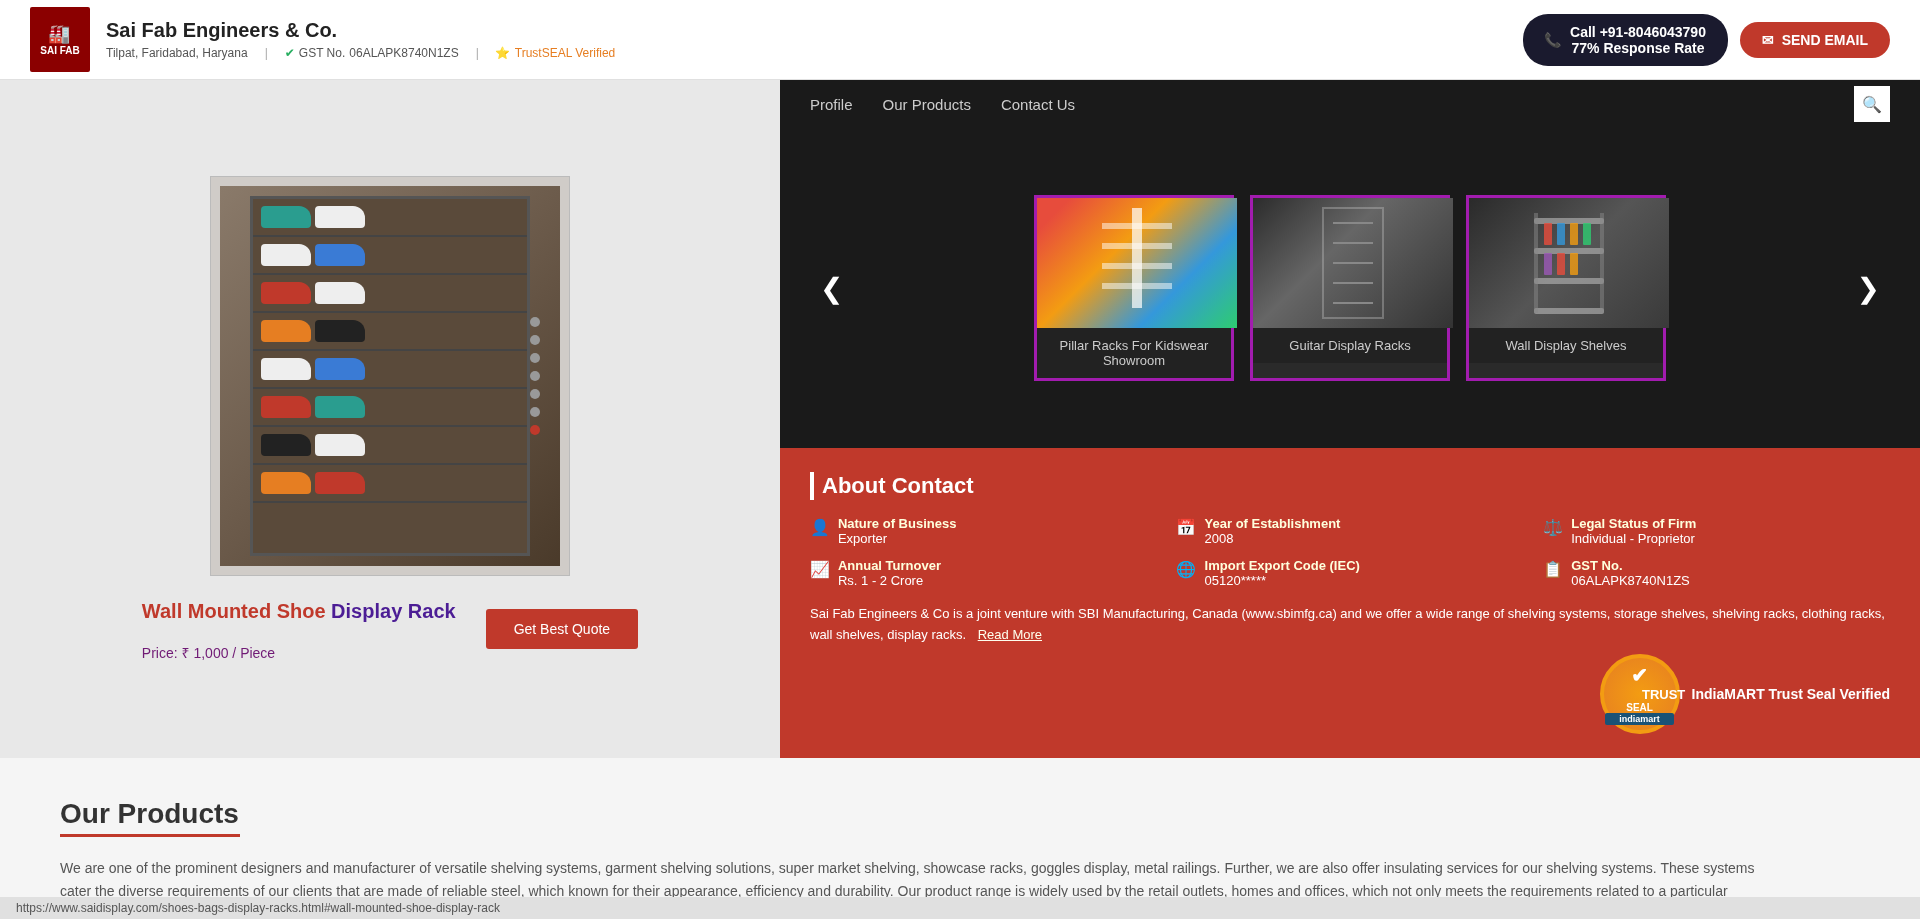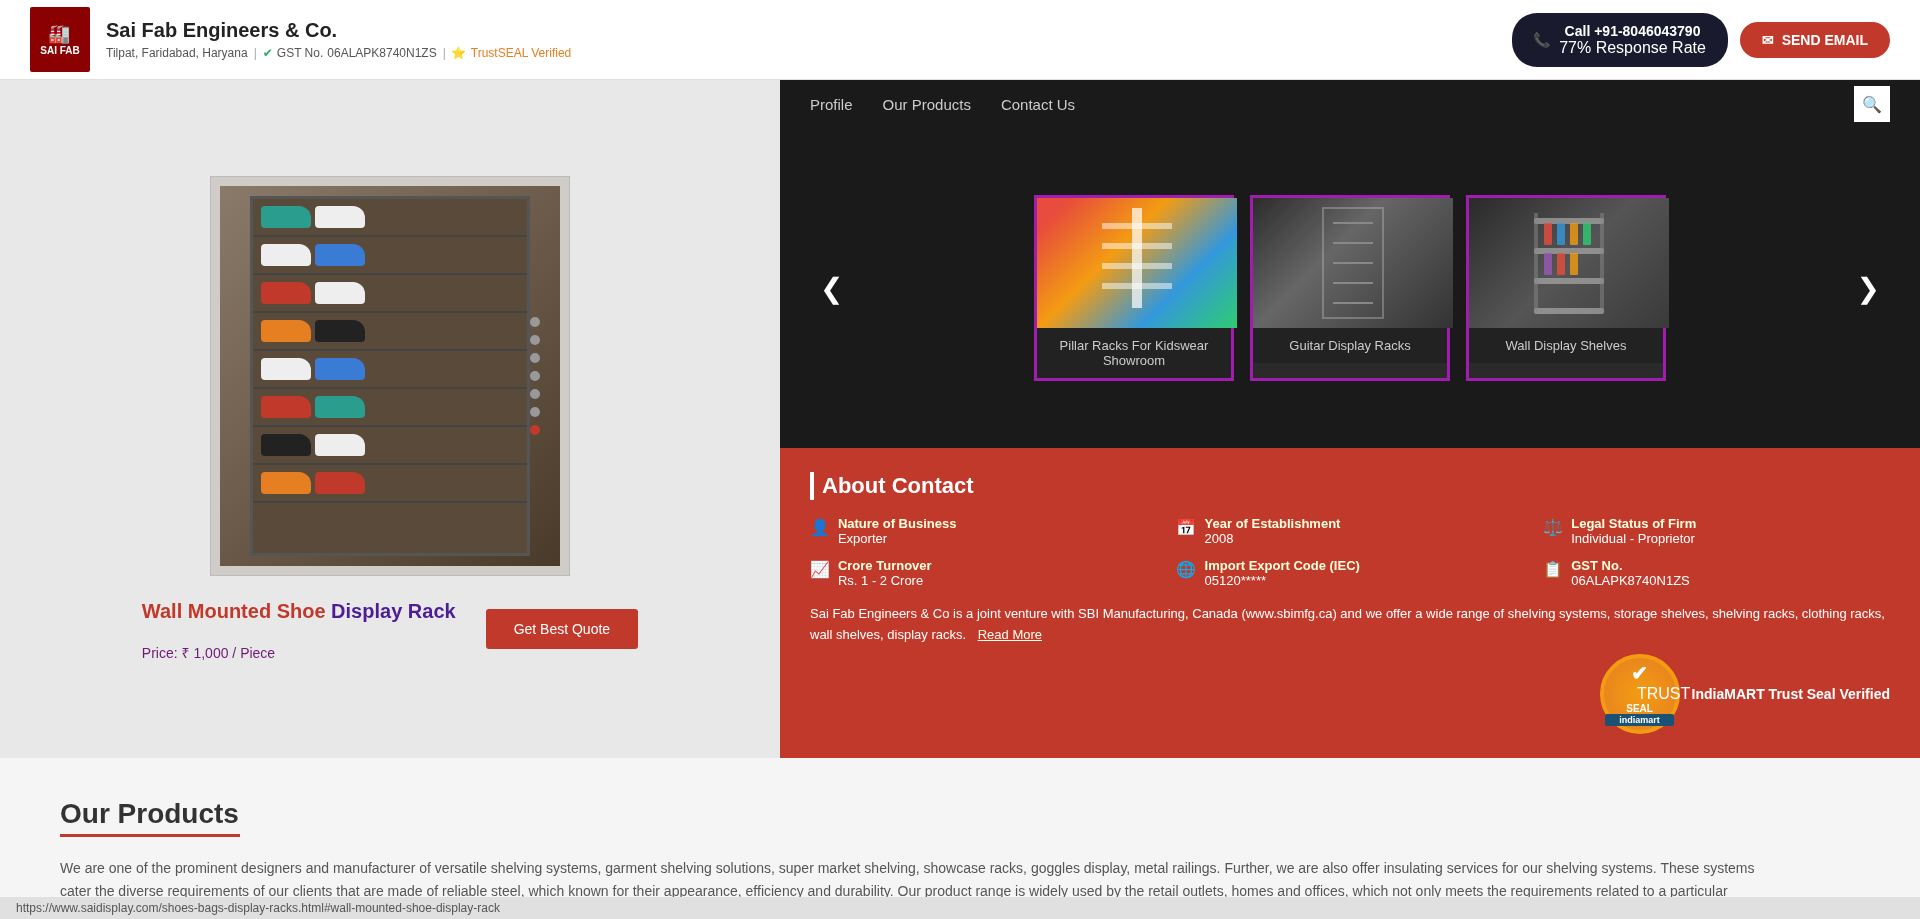--- a/index.html
+++ b/index.html
@@ -12,36 +12,36 @@
       height: 80px;
     }
     .header-left { display: flex; align-items: center; gap: 16px; }
     .logo-box {
       width: 60px; height: 65px; background: #8B0000;
       display: flex; flex-direction: column; align-items: center; justify-content: center;
       color: #fff; font-size: 10px; font-weight: bold; border-radius: 2px;
     }
     .logo-icon { font-size: 18px; }
     .company-info h1 { font-size: 20px; font-weight: bold; color: #222; }
-    .company-meta { display: flex; align-items: center; gap: 6px; font-size: 12px; color: #555; margin-top: 4px; }
+    .company-meta { display: flex; align-items: center; gap: 17px; font-size: 12px; color: #555; margin-top: 4px; }
     .separator { color: #aaa; }
     .gst-badge { display: flex; align-items: center; gap: 4px; }
     .verified-badge { display: flex; align-items: center; gap: 4px; color: #e67e22; }
     .header-right { display: flex; gap: 12px; align-items: center; }
     .btn-call {
       background: #1a1a2e; color: #fff; border: none; border-radius: 25px;
       padding: 10px 22px; cursor: pointer; display: flex; align-items: center; gap: 8px;
       font-size: 14px; font-weight: bold;
     }
     .btn-email {
       background: #c0392b; color: #fff; border: none; border-radius: 25px;
       padding: 10px 22px; cursor: pointer; display: flex; align-items: center; gap: 8px;
       font-size: 14px; font-weight: bold;
     }
-    .call-sub { font-size: 16px; font-weight: normal; }
+    .call-sub { font-size: 14px; font-weight: bold; }
 
     
     .main-layout { display: flex; width: 1920px; }
 
     
     .left-panel {
       width: 780px; min-height: 510px; background: #e8e8e8;
       display: flex; align-items: center; justify-content: center;
       position: relative; flex-direction: column;
     }
@@ -360,21 +360,21 @@
             <div>
               <div class="about-label">Legal Status of Firm</div>
               <div class="about-value">Individual - Proprietor</div>
             </div>
           </div>
         </div>
         <div class="about-item">
           <div class="about-item-row">
             <span class="about-icon">📈</span>
             <div>
-              <div class="about-label">Crore Turnover</div>
+              <div class="about-label">Annual Turnover</div>
               <div class="about-value">Rs. 1 - 2 Crore</div>
             </div>
           </div>
         </div>
         <div class="about-item">
           <div class="about-item-row">
             <span class="about-icon">🌐</span>
             <div>
               <div class="about-label">Import Export Code (IEC)</div>
               <div class="about-value">05120*****</div>
@@ -391,21 +391,21 @@
           </div>
         </div>
       </div>
       <div class="about-description">
         <span>Sai Fab Engineers &amp; Co is a joint venture with SBI Manufacturing, Canada (www.sbimfg.ca) and we offer a wide range of shelving systems, storage shelves, shelving racks, clothing racks, wall shelves, display racks.</span>
         <span class="read-more">Read More</span>
       </div>
       <div class="trust-section">
         <div class="trust-seal">
           <div style="font-size:20px;">✔</div>
-          <div style="font-size:16px;font-weight:normal;margin-left:48px;">TRUST</div>
+          <div style="font-size:13px;font-weight:bold;margin-left:48px;">TRUST</div>
           <div style="font-size:10px;font-weight:bold;">SEAL</div>
           <div style="font-size:9px;background:#1a5276;color:#fff;padding:1px 14px;border-radius:2px;">indiamart</div>
         </div>
         <span class="trust-text">IndiaMART Trust Seal Verified</span>
       </div>
     </div>
 
   </div>
 </div>
 

